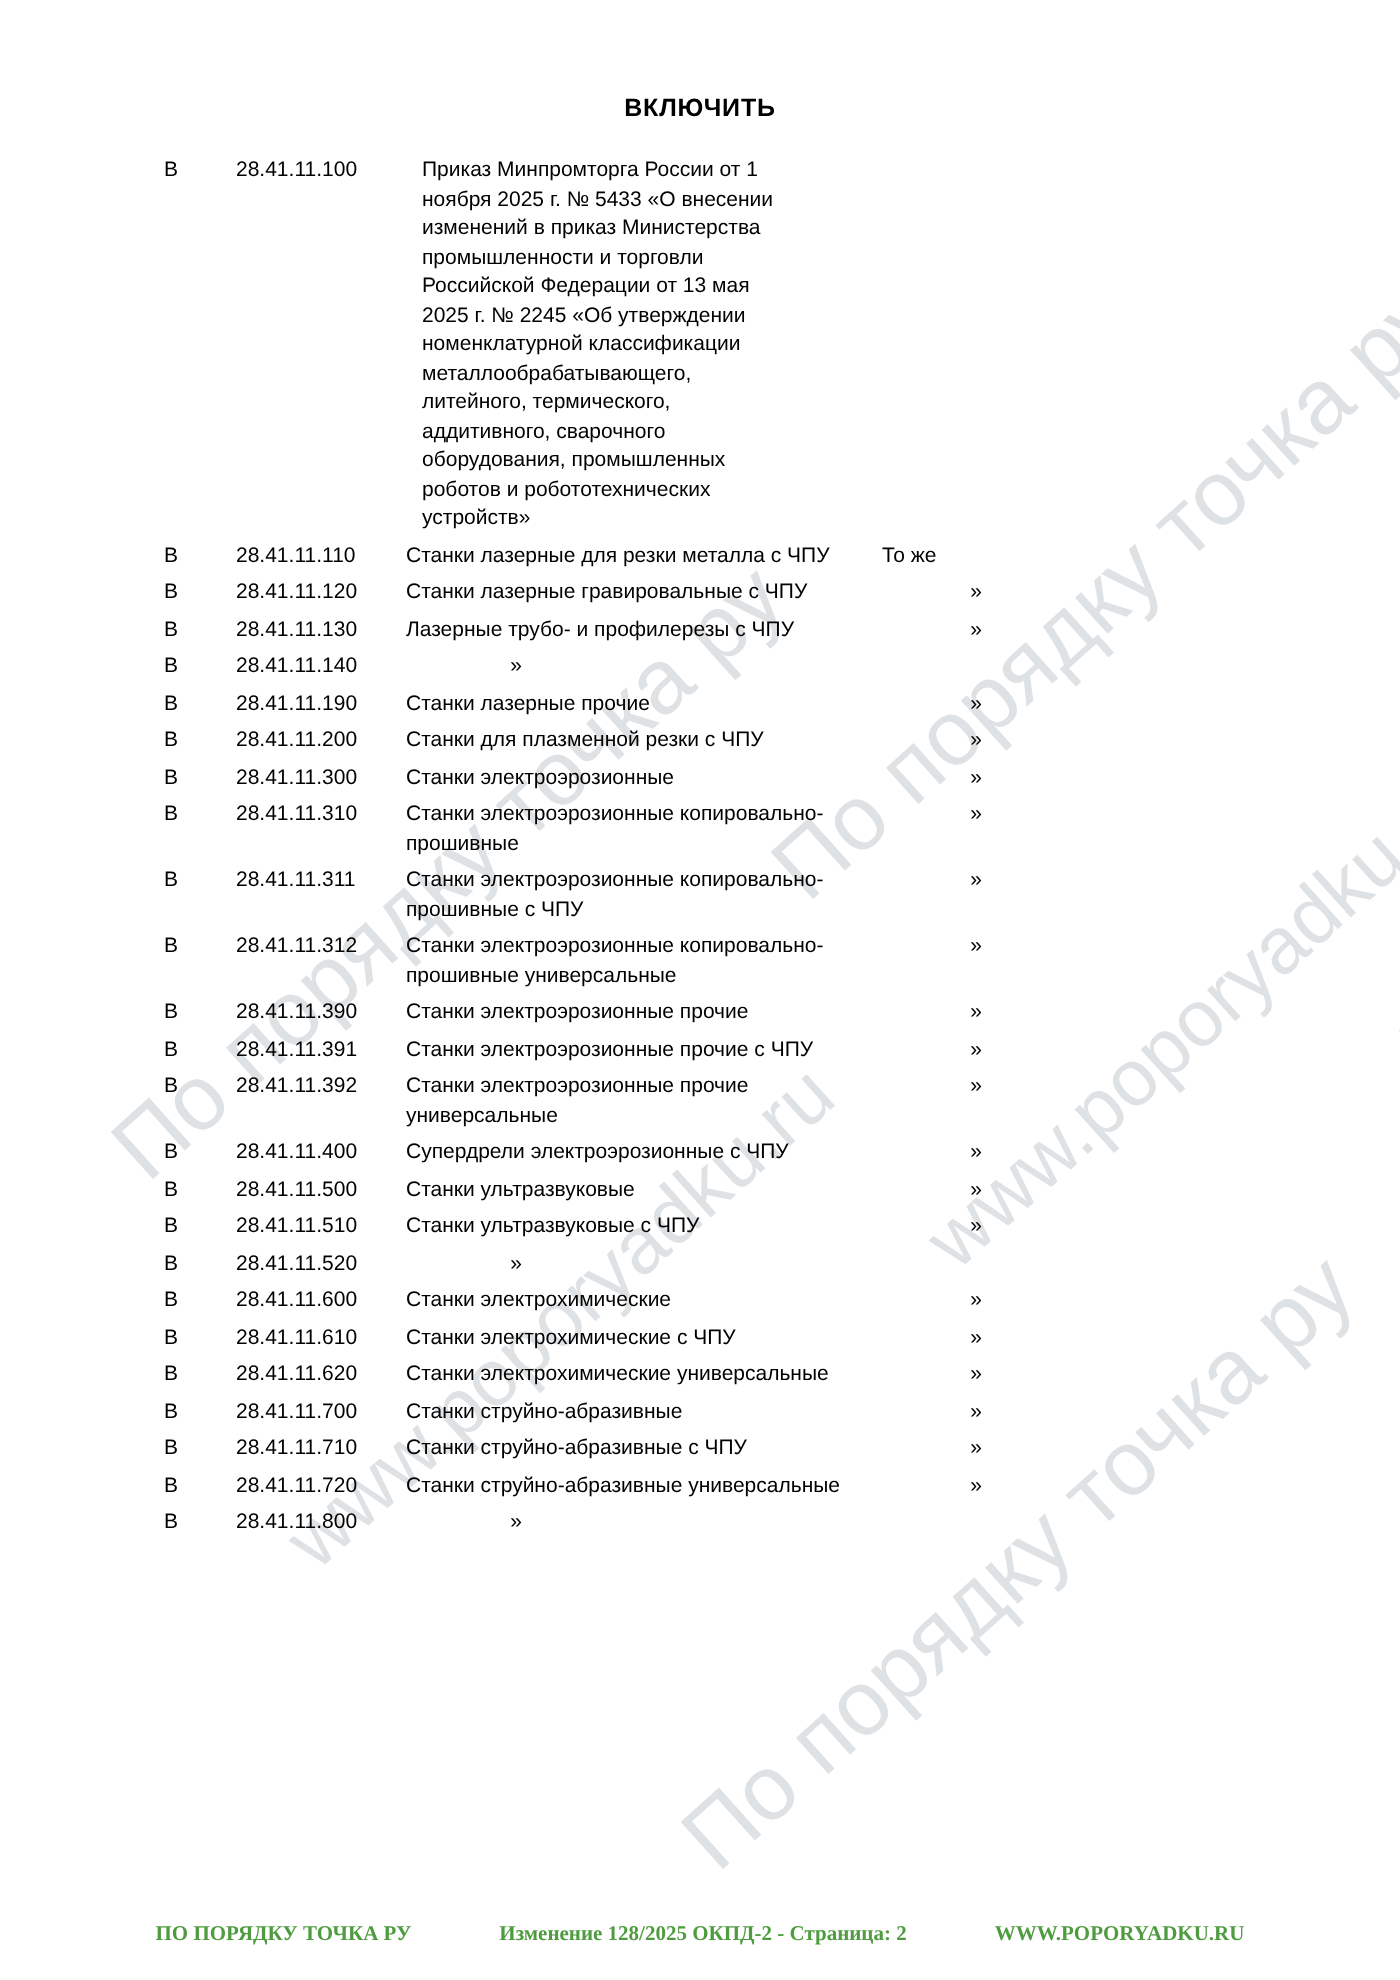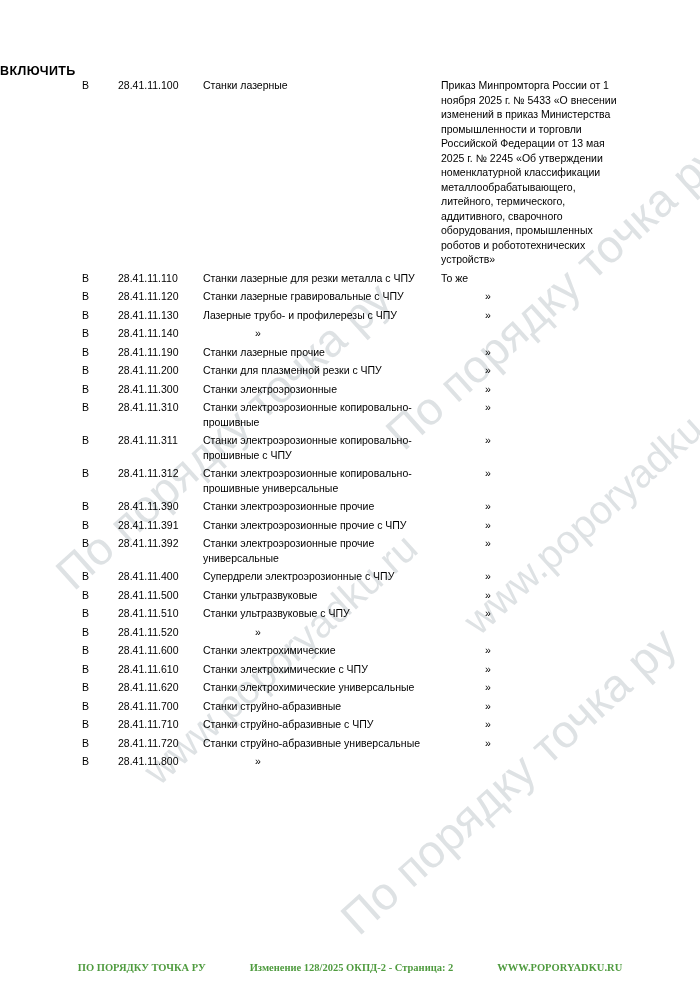--- a/index.html
+++ b/index.html
@@ -45,23 +45,23 @@
   .wm-b { font-size: 40px; }
 
   
   #content {
     position: relative;
     z-index: 2;
   }
   #doc-title {
     position: absolute;
     left: 0;
-    top: 64px;
-    width: 700px;
-    text-align: left;
+    top: 47px;
+    width: 700px;
+    text-align: center;
     font-size: 12.5px;
     font-weight: bold;
     letter-spacing: 0.4px;
   }
 
   .table {
     position: absolute;
     left: 0;
     top: 78px;
     width: 700px;
@@ -142,21 +142,20 @@
   </div>
 
   <div id="content">
 
     <div id="doc-title">ВКЛЮЧИТЬ</div>
 
     <div class="table" id="okpd-table">
         <div class="row">
           <div class="c-flag">В</div>
           <div class="c-code">28.41.11.100</div>
-          <div class="c-name">Станки лазерные</div>
           <div class="c-note">Приказ Минпромторга России от 1 ноября 2025 г. № 5433 «О внесении изменений в приказ Министерства промышленности и торговли Российской Федерации от 13 мая 2025 г. № 2245 «Об утверждении номенклатурной классификации металлообрабатывающего, литейного, термического, аддитивного, сварочного оборудования, промышленных роботов и робототехнических устройств»</div>
         </div>
         <div class="row">
           <div class="c-flag">В</div>
           <div class="c-code">28.41.11.110</div>
           <div class="c-name">Станки лазерные для резки металла с ЧПУ</div>
           <div class="c-note same">То же</div>
         </div>
         <div class="row">
           <div class="c-flag">В</div>

